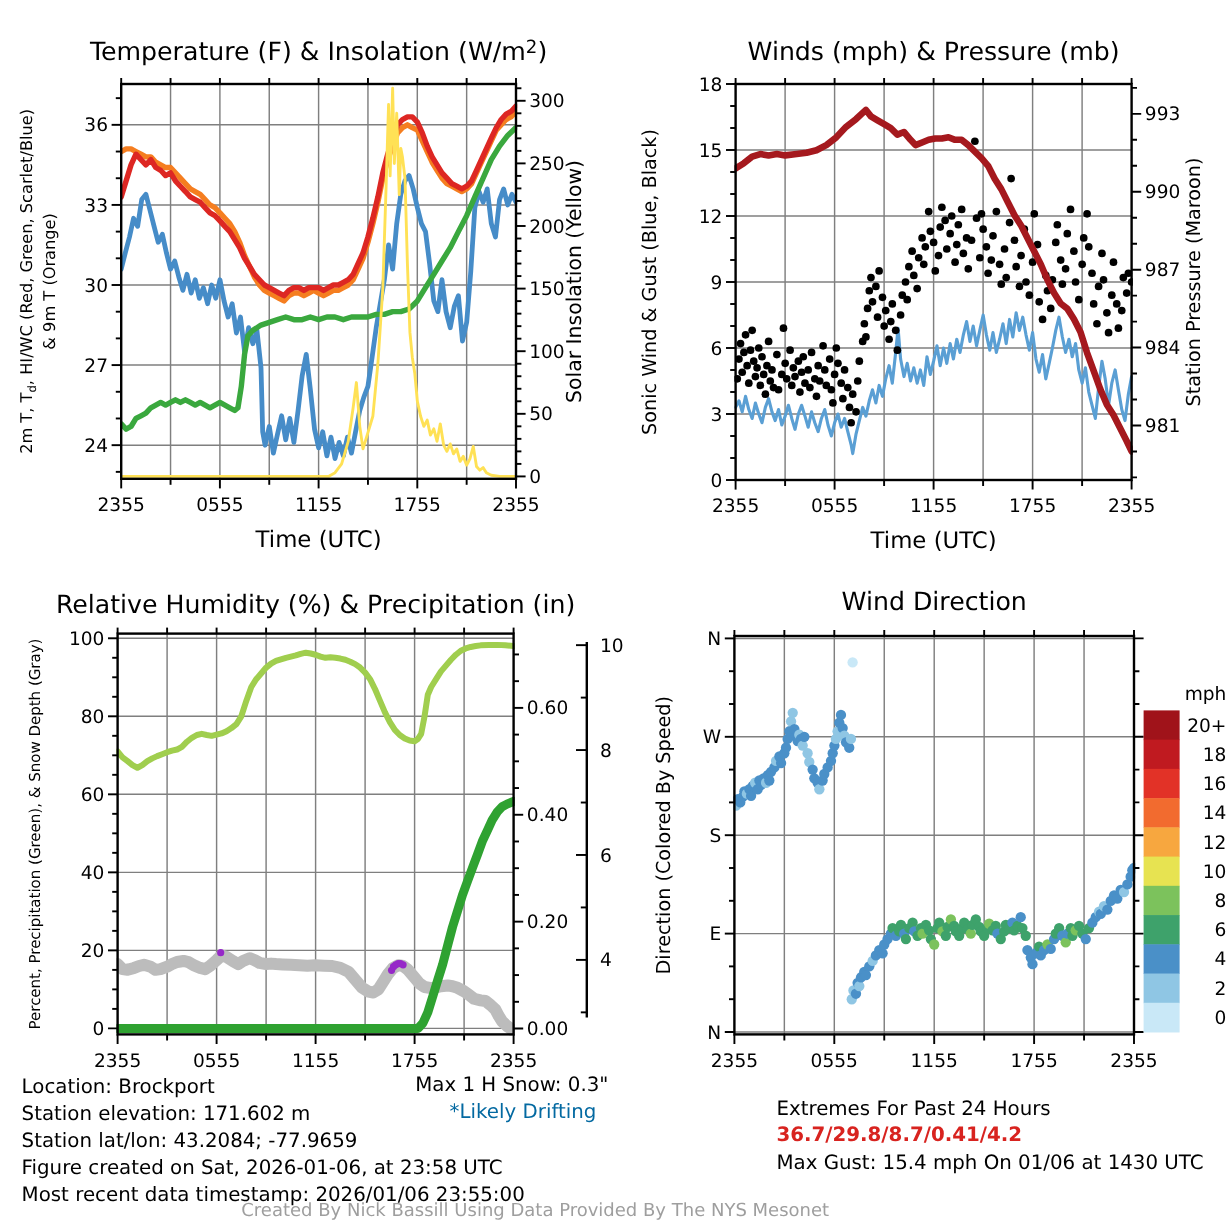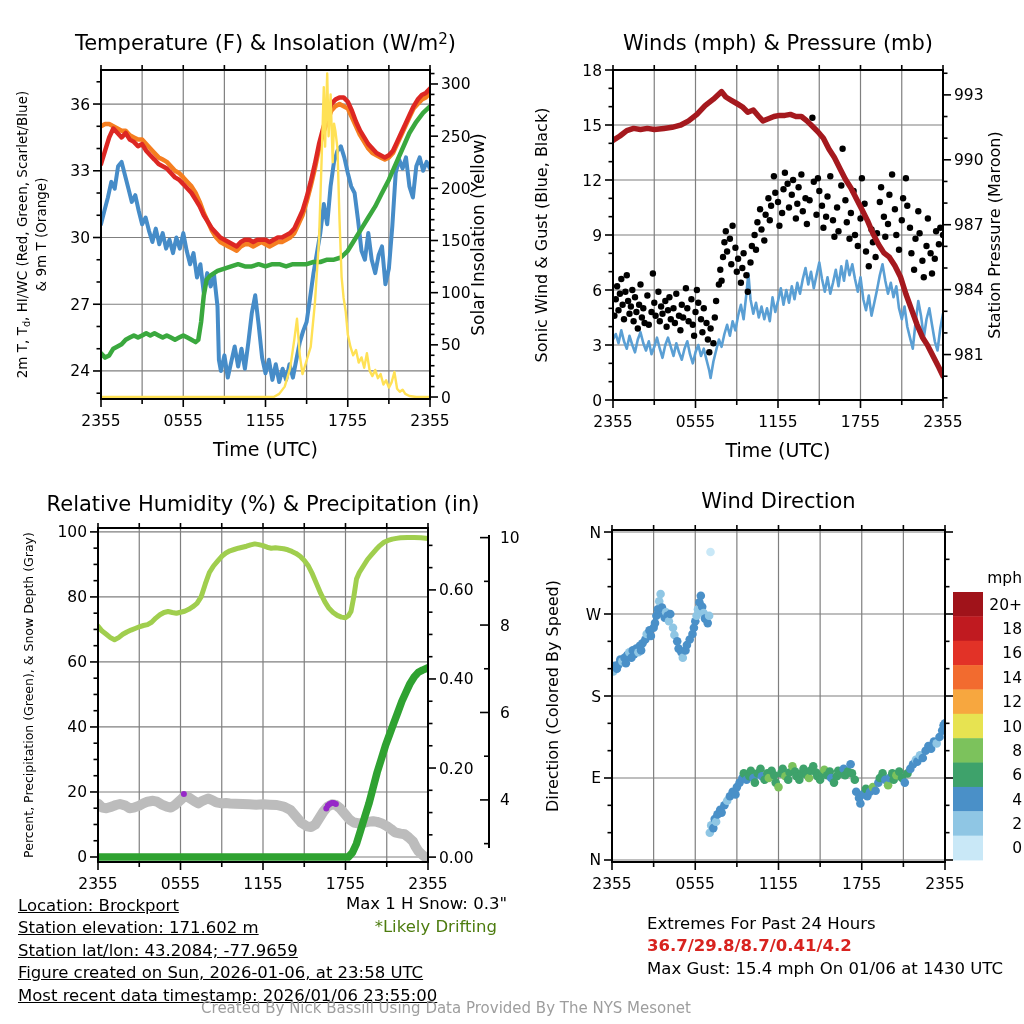--- a/index.html
+++ b/index.html
@@ -1,21 +1,21 @@
 <!DOCTYPE html>
 <html><head>
 <meta charset="utf-8">
 <style>
   html,body{margin:0;padding:0;background:#fff;}
   .canvas{position:relative;width:1024px;height:1024px;background:#fff;overflow:hidden;
           font-family:"DejaVu Sans","Liberation Sans",sans-serif;color:#000;}
   svg{position:absolute;left:0;top:0;}
   svg text{font-family:"DejaVu Sans","Liberation Sans",sans-serif;fill:#000;}
   .abs{position:absolute;}
-  .footer-left{left:18px;top:895px;font-size:16.5px;line-height:22.4px;white-space:nowrap;text-decoration:underline;}
+  .footer-left{left:18px;top:895px;font-size:16.5px;line-height:22.4px;white-space:nowrap;}
   .snow-note{top:892px;right:517px;text-align:right;font-size:16.5px;line-height:23px;white-space:nowrap;}
   .drifting{padding-right:10px;}
   .extremes{top:913px;right:21px;text-align:left;font-size:16.5px;line-height:22.4px;white-space:nowrap;}
   .extreme-vals{font-weight:bold;}
   .credit{left:0;top:999px;width:892px;text-align:center;font-size:15px;}
 </style>
 </head>
 <body>
 
 <div class="canvas">
@@ -808,27 +808,27 @@
           <text x="1022" y="853.3181818181818" font-size="15.5" text-anchor="end"><tspan>0</tspan></text>
           <text x="1022" y="583" font-size="15.5" text-anchor="end"><tspan>mph</tspan></text>
         </g>
       </g>
     </svg>
 
   <div class="abs footer-left">
     <div>Location: Brockport</div>
     <div>Station elevation: 171.602 m</div>
     <div>Station lat/lon: 43.2084; -77.9659</div>
-    <div>Figure created on Sun, 2026-01-06, at 23:58 UTC</div>
+    <div>Figure created on Sat, 2026-01-06, at 23:58 UTC</div>
     <div>Most recent data timestamp: 2026/01/06 23:55:00</div>
   </div>
 
   <div class="abs snow-note">
     <div>Max 1 H Snow: 0.3"</div>
-    <div class="drifting" id="drifting" style="color: #4d7c0f;">*Likely Drifting</div>
+    <div class="drifting" id="drifting" style="color: #0369a1;">*Likely Drifting</div>
   </div>
 
   <div class="abs extremes">
     <div>Extremes For Past 24 Hours</div>
     <div class="extreme-vals" id="extreme-vals" style="color: rgb(216, 35, 31);">36.7/29.8/8.7/0.41/4.2</div>
     <div>Max Gust: 15.4 mph On 01/06 at 1430 UTC</div>
   </div>
 
   <div class="abs credit" id="credit" style="color: rgb(158, 158, 158);">Created By Nick Bassill Using Data Provided By The NYS Mesonet</div>
 </div>

